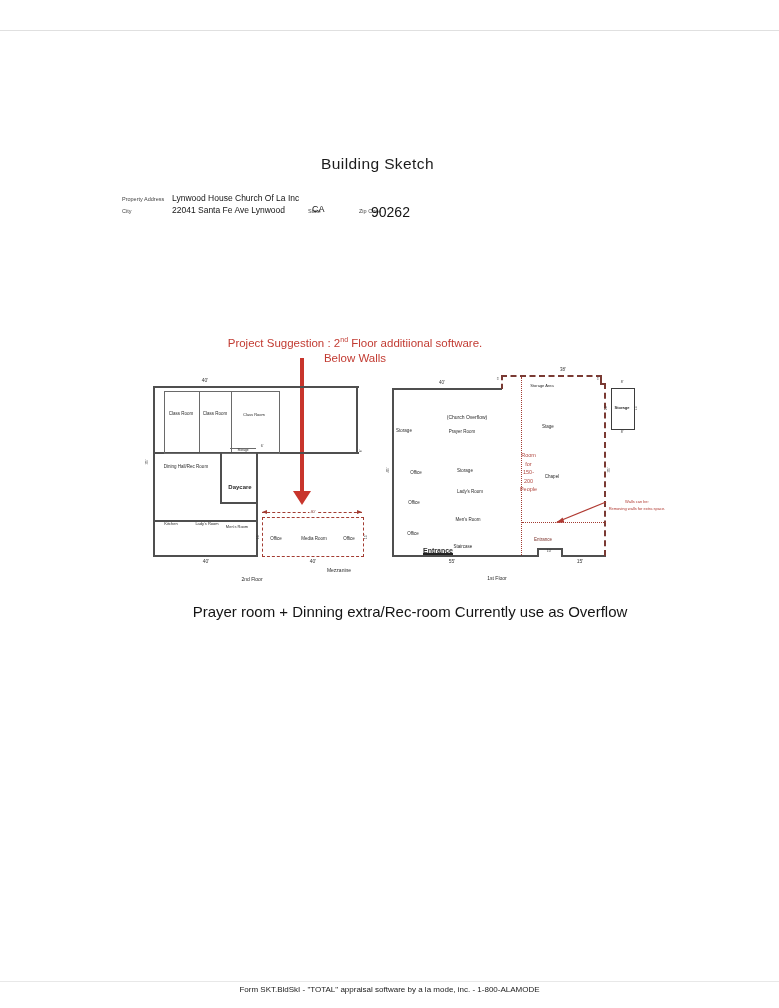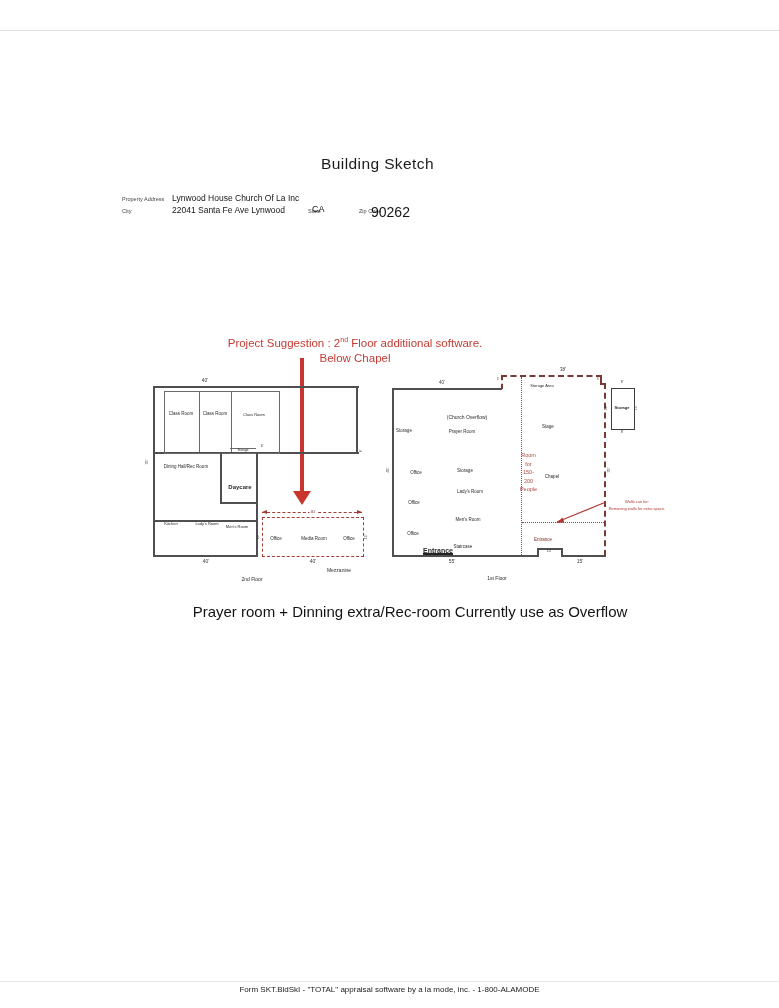--- a/index.html
+++ b/index.html
@@ -54,21 +54,21 @@
   <div class="abs" style="left:172px;top:193px;font-size:8.5px;color:#151515">Lynwood House Church Of La Inc</div>
   <div class="abs" style="left:122px;top:208px;font-size:5.5px;color:#444">City</div>
   <div class="abs" style="left:172px;top:205px;font-size:8.5px;color:#151515">22041 Santa Fe Ave Lynwood</div>
   <div class="abs" style="left:308px;top:208px;font-size:5.5px;color:#444">State</div>
   <div class="abs" style="left:312px;top:204px;font-size:9px;color:#151515">CA</div>
   <div class="abs" style="left:359px;top:208px;font-size:5.5px;color:#444">Zip Code</div>
   <div class="abs" style="left:371px;top:204px;font-size:14px;color:#151515">90262</div>
 
   <div class="annot">
     <div><span>Project Suggestion : 2</span><sup>nd</sup><span> Floor additiional software.</span></div>
-    <div>Below Chapel</div>
+    <div>Below Walls</div>
   </div>
 
   <div class="arrow-line"></div>
   <div class="arrow-head"></div>
 
   <div class="wall" style="left:153px;top:386px;width:206px;height:2px"></div>
   <div class="wall" style="left:153px;top:386px;width:2px;height:171px"></div>
   <div class="wall" style="left:356px;top:386px;width:2px;height:68px"></div>
   <div class="wall" style="left:153px;top:452px;width:206px;height:2px"></div>
   <div class="inner-box"></div>

